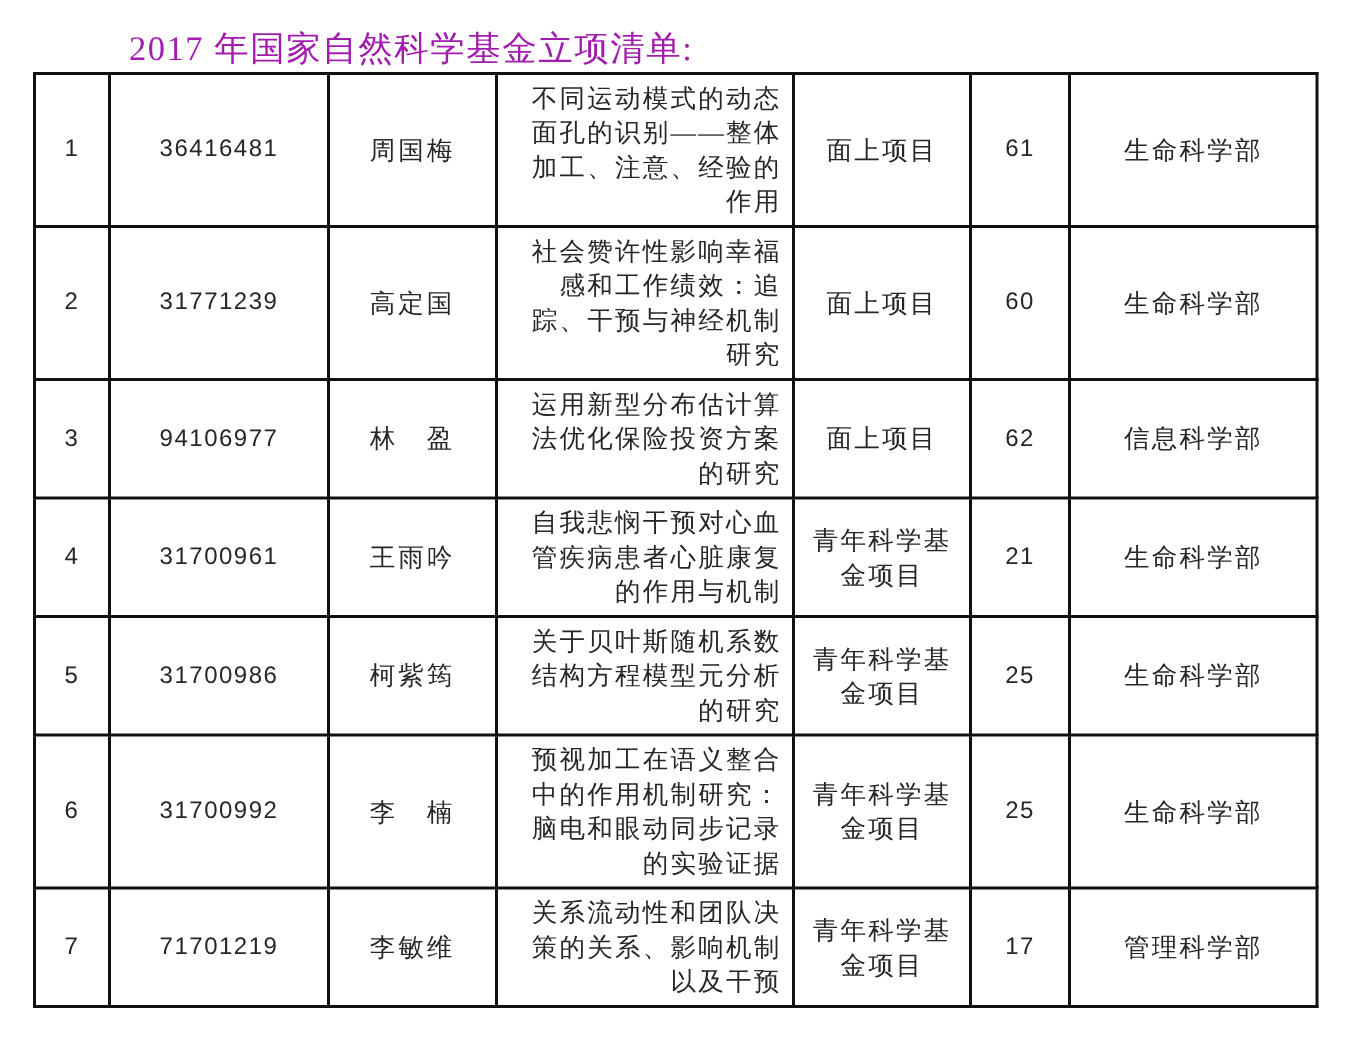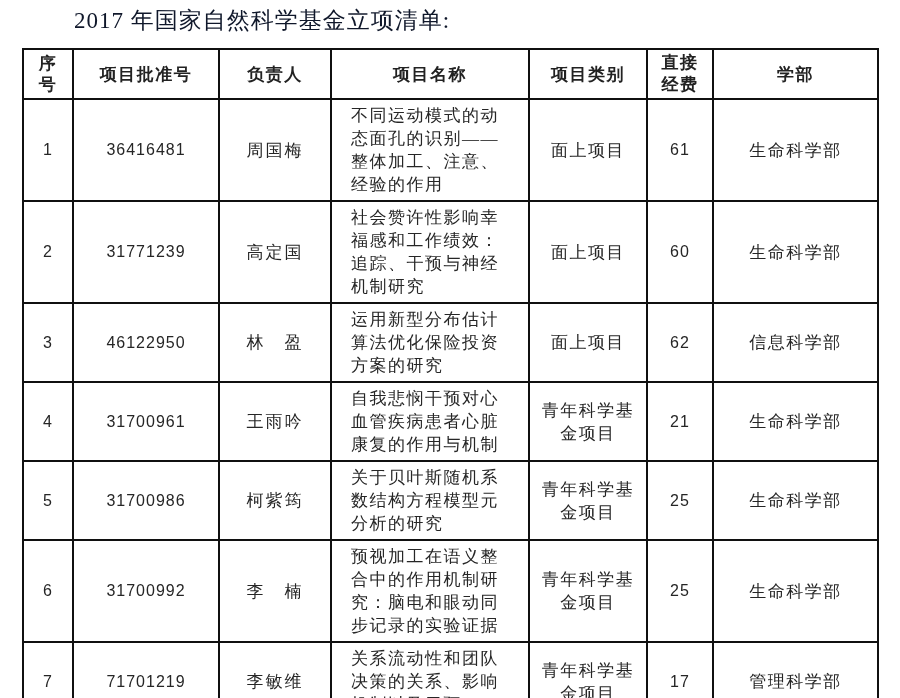--- a/index.html
+++ b/index.html
@@ -7,25 +7,25 @@
     margin: 0; padding: 0;
     width: 900px; height: 698px;
     background: #ffffff;
     font-family: "Liberation Serif", "DejaVu Serif", serif;
     color: #262626;
     position: relative;
   }
   .title {
     position: absolute;
     left: 74px; top: 5px;
-    margin: 0;
+    margin: 12px;
     font-size: 23px;
     font-weight: 400;
     letter-spacing: 1px;
-    color: #0f172a;
+    color: #a21caf;
     white-space: nowrap;
   }
   table.grant-table {
     position: absolute;
     left: 22px; top: 48px;
     width: 855px;
     border-collapse: collapse;
     table-layout: fixed;
   }
   td, th {
@@ -40,22 +40,22 @@
   }
   th { font-weight: 700; color: #222; }
   th.c-seq  { padding: 2px 14px; line-height: 21px; }
   th.c-fund { padding: 2px 11px; line-height: 22px; }
   .num {
     font-family: "Liberation Sans", "DejaVu Sans", sans-serif;
     font-size: 16px;
     letter-spacing: 1px;
   }
   td.c-name {
-    text-align: left;
-    padding: 4px 19px;
+    text-align: right;
+    padding: 4px 7px;
     line-height: 23px;
   }
   td.c-cat {
     text-align: center;
     padding: 4px 9px;
     line-height: 23px;
   }
   td.c-pi { letter-spacing: 2px; margin-top: 25px; }
 </style>
 </head>
@@ -69,29 +69,20 @@
       <col style="width:50px">
       <col style="width:146px">
       <col style="width:112px">
       <col style="width:198px">
       <col style="width:118px">
       <col style="width:66px">
       <col style="width:165px">
     </colgroup>
 
     <tbody>
-        <tr style="height:50px">
-      <th class="c-seq">序号</th>
-      <th class="c-grant">项目批准号</th>
-      <th class="c-pi">负责人</th>
-      <th class="c-name">项目名称</th>
-      <th class="c-cat">项目类别</th>
-      <th class="c-fund">直接经费</th>
-      <th class="c-dept">学部</th>
-    </tr>
 
     <tr style="height:100px">
       <td class="c-seq num">1</td>
       <td class="c-grant num">36416481</td>
       <td class="c-pi">周国梅</td>
       <td class="c-name">不同运动模式的动态面孔的识别——整体加工、注意、经验的作用</td>
       <td class="c-cat">面上项目</td>
       <td class="c-fund num">61</td>
       <td class="c-dept">生命科学部</td>
     </tr>
@@ -101,21 +92,21 @@
       <td class="c-grant num">31771239</td>
       <td class="c-pi">高定国</td>
       <td class="c-name">社会赞许性影响幸福感和工作绩效：追踪、干预与神经机制研究</td>
       <td class="c-cat">面上项目</td>
       <td class="c-fund num">60</td>
       <td class="c-dept">生命科学部</td>
     </tr>
 
     <tr style="height:75px">
       <td class="c-seq num">3</td>
-      <td class="c-grant num">46122950</td>
+      <td class="c-grant num">94106977</td>
       <td class="c-pi">林　盈</td>
       <td class="c-name">运用新型分布估计算法优化保险投资方案的研究</td>
       <td class="c-cat">面上项目</td>
       <td class="c-fund num">62</td>
       <td class="c-dept">信息科学部</td>
     </tr>
 
     <tr style="height:75px">
       <td class="c-seq num">4</td>
       <td class="c-grant num">31700961</td>

